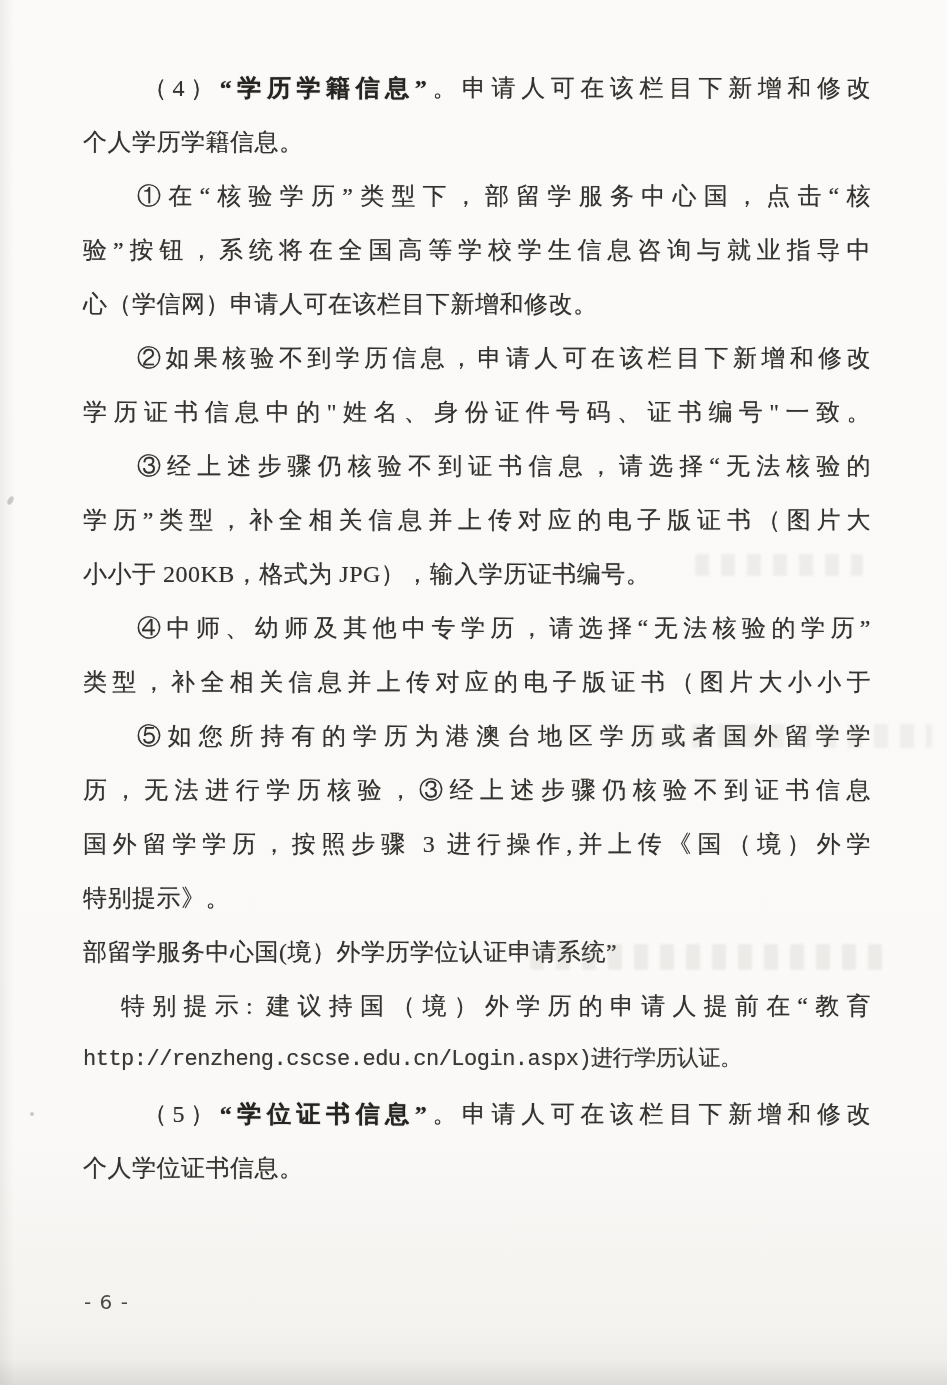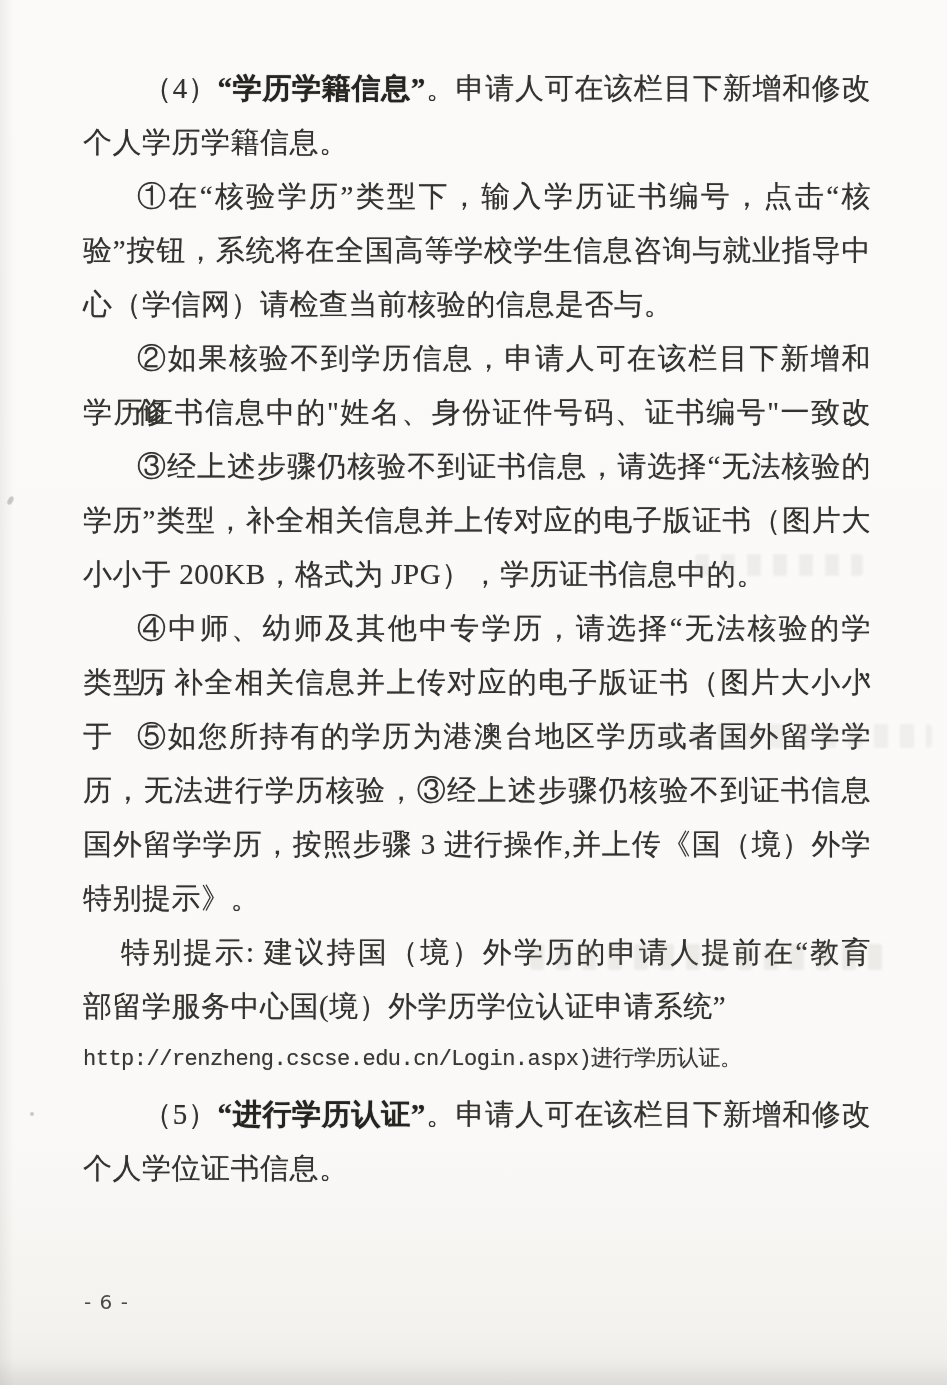--- a/index.html
+++ b/index.html
@@ -29,21 +29,21 @@
     pointer-events:none;
   }
   .body-text{
     position:absolute;
     left:83px; top:61px;
     width:788px;
   }
   .line{
     height:54px;
     line-height:54px;
-    font-size:29px;
+    font-size:24px;
     color:#34322e;
     text-shadow:0 0 0.7px rgba(52,50,46,0.55);
     text-align:justify;
     text-align-last:left;
     white-space:pre-wrap;
     letter-spacing:0.5px;
   }
   .line.full{ text-align-last:justify; }
   .ind-a{ padding-left:60px; }   
   .ind-b{ padding-left:54px; }   
@@ -92,44 +92,44 @@
 </head>
 <body>
 
 <div class="page">
 
   <div class="body-text">
 
     <div class="line full ind-a"><span>（4）</span><b class="hd">“学历学籍信息”</b><span>。申请人可在该栏目下新增和修改</span></div>
     <div class="line">个人学历学籍信息。</div>
 
-    <div class="line full ind-b">①在“核验学历”类型下，输入学历证书编号，点击“核</div>
+    <div class="line full ind-b">①在“核验学历”类型下，部留学服务中心国，点击“核</div>
     <div class="line full">验”按钮，系统将在全国高等学校学生信息咨询与就业指导中</div>
-    <div class="line">心（学信网）请检查当前核验的信息是否与。</div>
+    <div class="line">心（学信网）申请人可在该栏目下新增和修改。</div>
 
     <div class="line full ind-b">②如果核验不到学历信息，申请人可在该栏目下新增和修改</div>
     <div class="line full">学历证书信息中的"姓名、身份证件号码、证书编号"一致。</div>
 
     <div class="line full ind-b">③经上述步骤仍核验不到证书信息，请选择“无法核验的</div>
     <div class="line full">学历”类型，补全相关信息并上传对应的电子版证书（图片大</div>
-    <div class="line">小小于 200KB，格式为 JPG），学历证书信息中的。</div>
+    <div class="line">小小于 200KB，格式为 JPG），输入学历证书编号。</div>
 
     <div class="line full ind-b">④中师、幼师及其他中专学历，请选择“无法核验的学历”</div>
     <div class="line full">类型，补全相关信息并上传对应的电子版证书（图片大小小于</div>
 
     <div class="line full ind-b">⑤如您所持有的学历为港澳台地区学历或者国外留学学</div>
     <div class="line full">历，无法进行学历核验，③经上述步骤仍核验不到证书信息</div>
     <div class="line full">国外留学学历，按照步骤 3 进行操作,并上传《国（境）外学</div>
     <div class="line">特别提示》。</div>
 
+    <div class="line">部留学服务中心国(境）外学历学位认证申请系统”</div>
     <div class="line full ind-c">特别提示: 建议持国（境）外学历的申请人提前在“教育</div>
-    <div class="line">部留学服务中心国(境）外学历学位认证申请系统”</div>
     <div class="line url">http://renzheng.cscse.edu.cn/Login.aspx)进行学历认证。</div>
 
-    <div class="line full ind-a"><span>（5）</span><b class="hd">“进行学历认证”</b><span>。申请人可在该栏目下新增和修改</span></div>
+    <div class="line full ind-a"><span>（5）</span><b class="hd">“学位证书信息”</b><span>。申请人可在该栏目下新增和修改</span></div>
     <div class="line">个人学位证书信息。</div>
 
   </div>
 
   <div class="page-number">- 6 -</div>
 
   <div class="ghost g1"></div>
   <div class="ghost g2"></div>
   <div class="ghost g3"></div>
   <div class="speck s1"></div>

